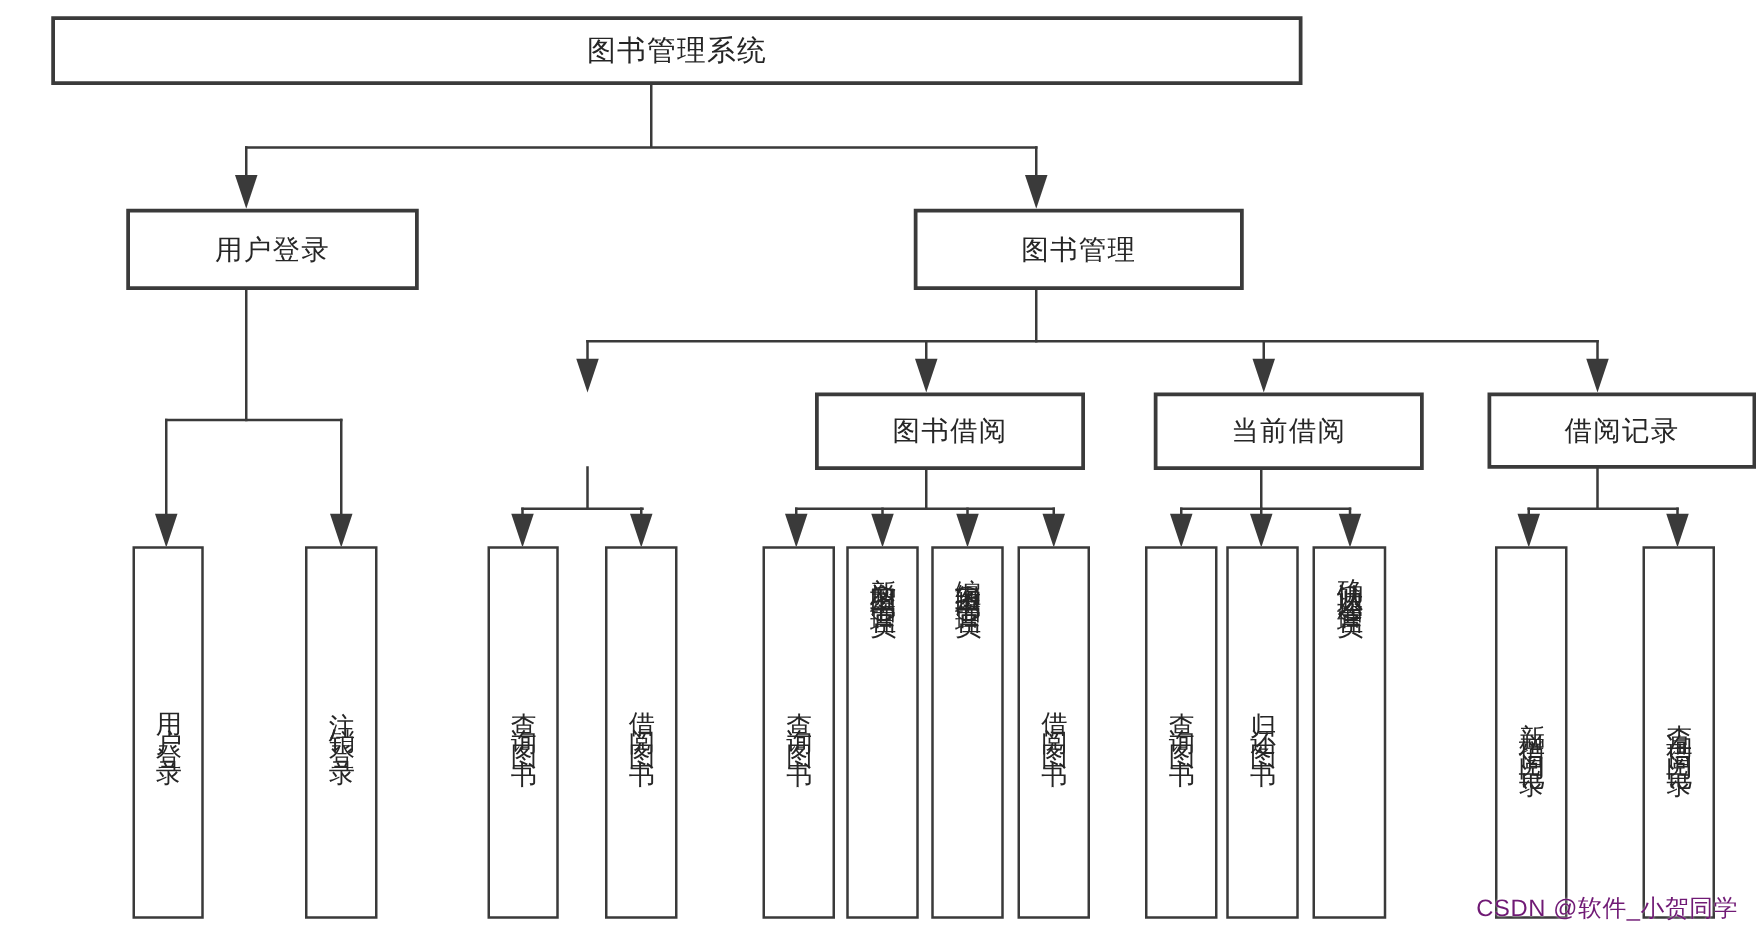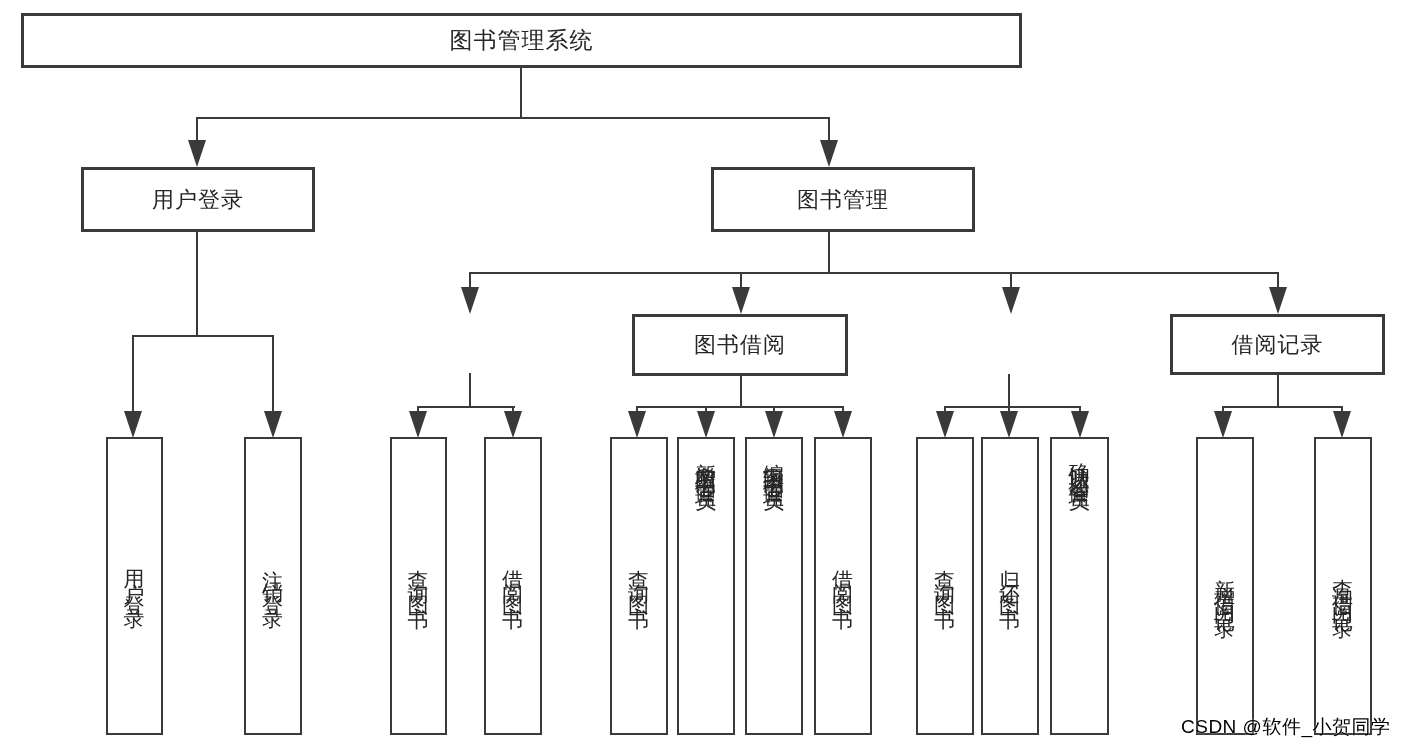--- a/index.html
+++ b/index.html
@@ -3,21 +3,21 @@
 <meta charset="utf-8">
 <style>
   html,body{margin:0;padding:0;background:#fff;}
   #canvas{
     position:relative;width:1405px;height:747px;background:#ffffff;overflow:hidden;
     font-family:"Liberation Sans","DejaVu Sans",sans-serif;color:#262626;
   }
   .node{
     position:absolute;box-sizing:border-box;border:3px solid #3a3a3a;background:#fff;
     display:flex;align-items:center;justify-content:center;
-    font-size:22px;letter-spacing:1px;color:#262626;
+    font-size:22px;letter-spacing:1px;color:#262626;margin-left:20px;
   }
   .node.root{font-size:23px;}
   .leaf-box{
     position:absolute;box-sizing:border-box;border:2px solid #3a3a3a;background:#fff;
     top:437px;height:298px;
     display:flex;align-items:center;justify-content:center;
     font-size:21px;color:#262626;
   }
   .leaf-box .vtext{
     writing-mode:vertical-rl;text-orientation:mixed;letter-spacing:13px;line-height:1;
@@ -29,21 +29,21 @@
   .vline,.hline{position:absolute;background:#3a3a3a;}
   .vline{width:2px;}
   .hline{height:2px;}
   .arrow{
     position:absolute;width:0;height:0;
     border-left:9px solid transparent;border-right:9px solid transparent;
     border-top:27px solid #3a3a3a;
   }
   .watermark{
     position:absolute;left:1181px;top:714px;font-size:19px;letter-spacing:0.5px;
-    color:#000000;white-space:nowrap;z-index:5;text-shadow:0 0 2px rgba(255,255,255,.8);
+    color:#701a75;white-space:nowrap;z-index:5;text-shadow:0 0 2px rgba(255,255,255,.8);
   }
 </style>
 </head>
 <body>
 
 <div id="canvas">
 
   <div class="node root" style="left:21px;top:13px;width:1001px;height:55px;">
     <span>图书管理系统</span>
   </div>
@@ -75,20 +75,23 @@
   <div class="vline" style="left:740px;top:272px;height:18px;"></div>
   <div class="vline" style="left:1010px;top:272px;height:18px;"></div>
   <div class="vline" style="left:1277px;top:272px;height:18px;"></div>
   <div class="arrow" style="left:461px;top:287px;"></div>
   <div class="arrow" style="left:732px;top:287px;"></div>
   <div class="arrow" style="left:1002px;top:287px;"></div>
   <div class="arrow" style="left:1269px;top:287px;"></div>
 
   <div class="node" style="left:632px;top:314px;width:216px;height:62px;">
     <span>图书借阅</span>
+  </div>
+  <div class="node" style="left:903px;top:314px;width:216px;height:62px;">
+    <span>当前借阅</span>
   </div>
   <div class="node" style="left:1170px;top:314px;width:215px;height:61px;">
     <span>借阅记录</span>
   </div>
 
   <div class="vline" style="left:469px;top:373px;height:35px;"></div>
   <div class="hline" style="left:417px;top:406px;width:98px;"></div>
   <div class="vline" style="left:417px;top:406px;height:8px;"></div>
   <div class="vline" style="left:512px;top:406px;height:8px;"></div>
   <div class="arrow" style="left:409px;top:411px;"></div>

